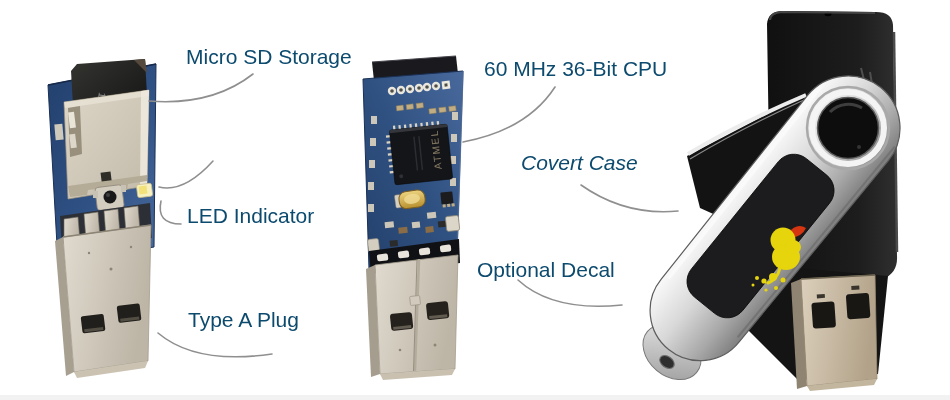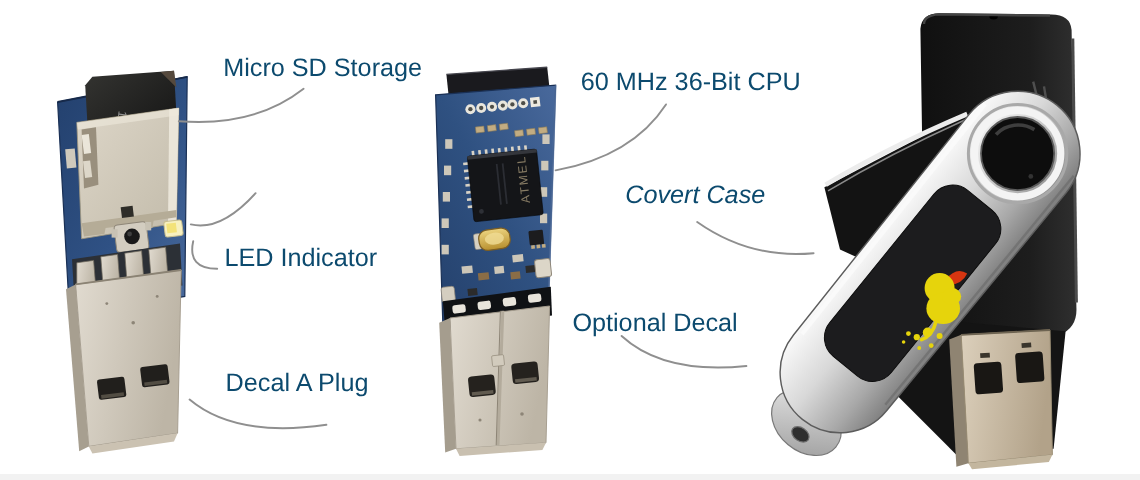--- a/index.html
+++ b/index.html
@@ -320,19 +320,19 @@
     <path d="M 161,201 Q 156,224 181,224"></path>
     <path d="M 158,333 Q 196,365 272,354"></path>
     <path d="M 555,87 Q 527,130 463,142"></path>
     <path d="M 581,185 Q 625,216 678,211"></path>
     <path d="M 518,280 Q 553,312 622,305"></path>
   </g>
 </svg>
 
 <div class="callout" style="left:186px;top:45px;">Micro SD Storage</div>
 <div class="callout" style="left:187px;top:204px;">LED Indicator</div>
-<div class="callout" style="left:188px;top:308px;">Decal A Plug</div>
+<div class="callout" style="left:188px;top:308px;">Type A Plug</div>
 <div class="callout" style="left:484px;top:57px;">60 MHz 36-Bit CPU</div>
 <div class="callout" style="left:521px;top:151px;font-style:italic;">Covert Case</div>
 <div class="callout" style="left:477px;top:246px;margin-top:12px;">Optional Decal</div>
 
 <div class="bottom-fade"></div>
 </div>
 
 </body></html>

